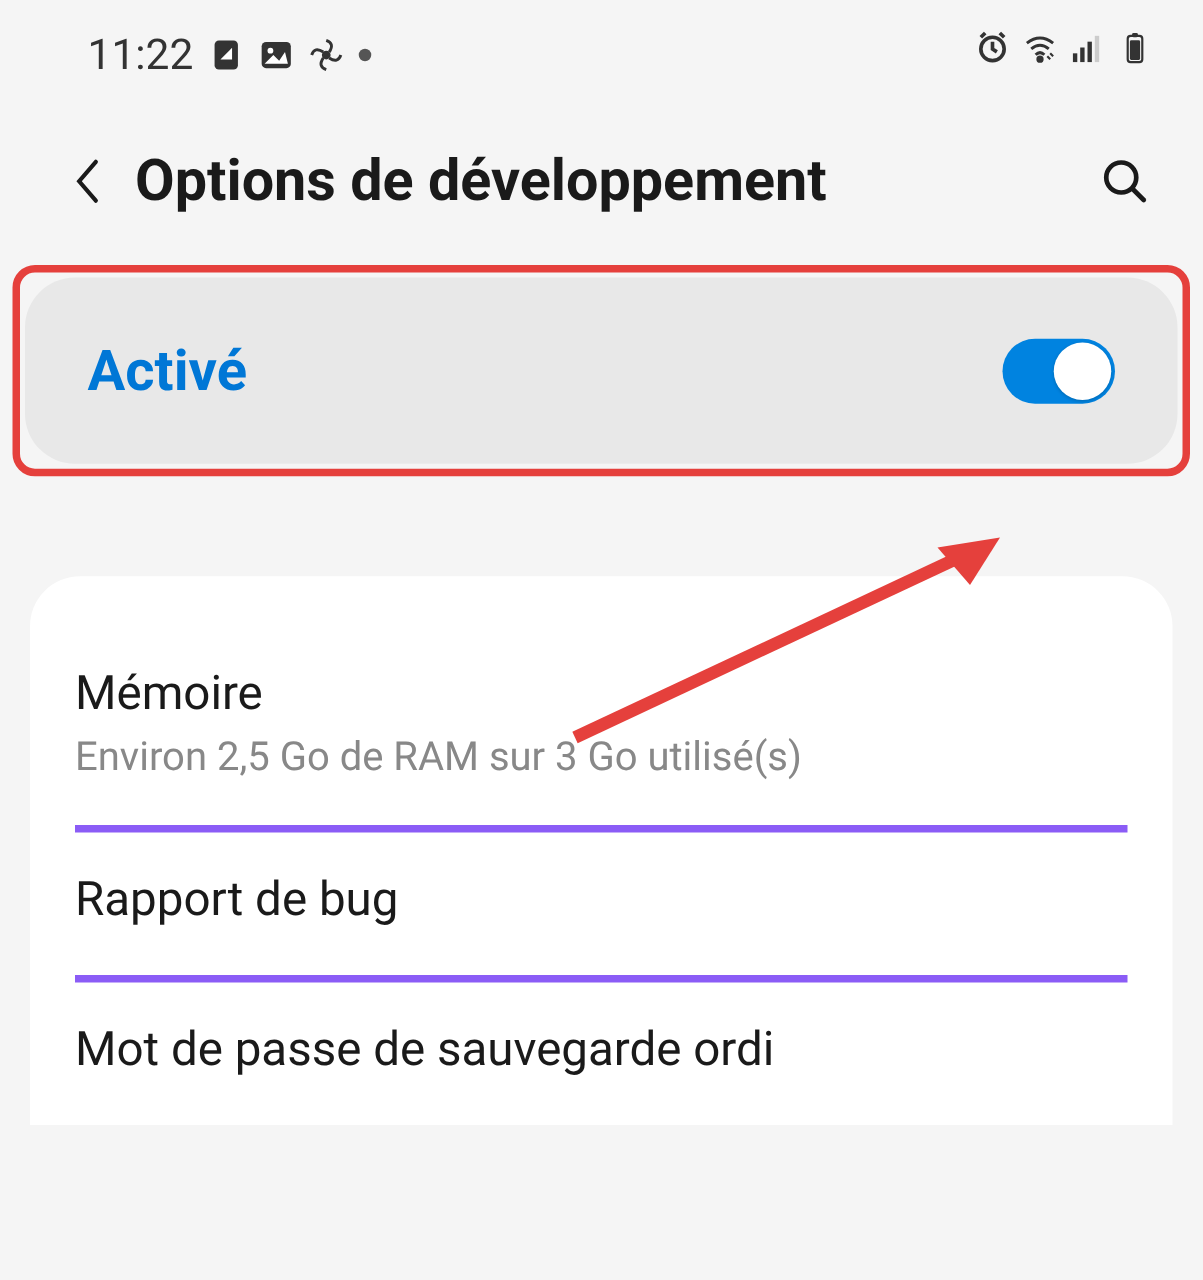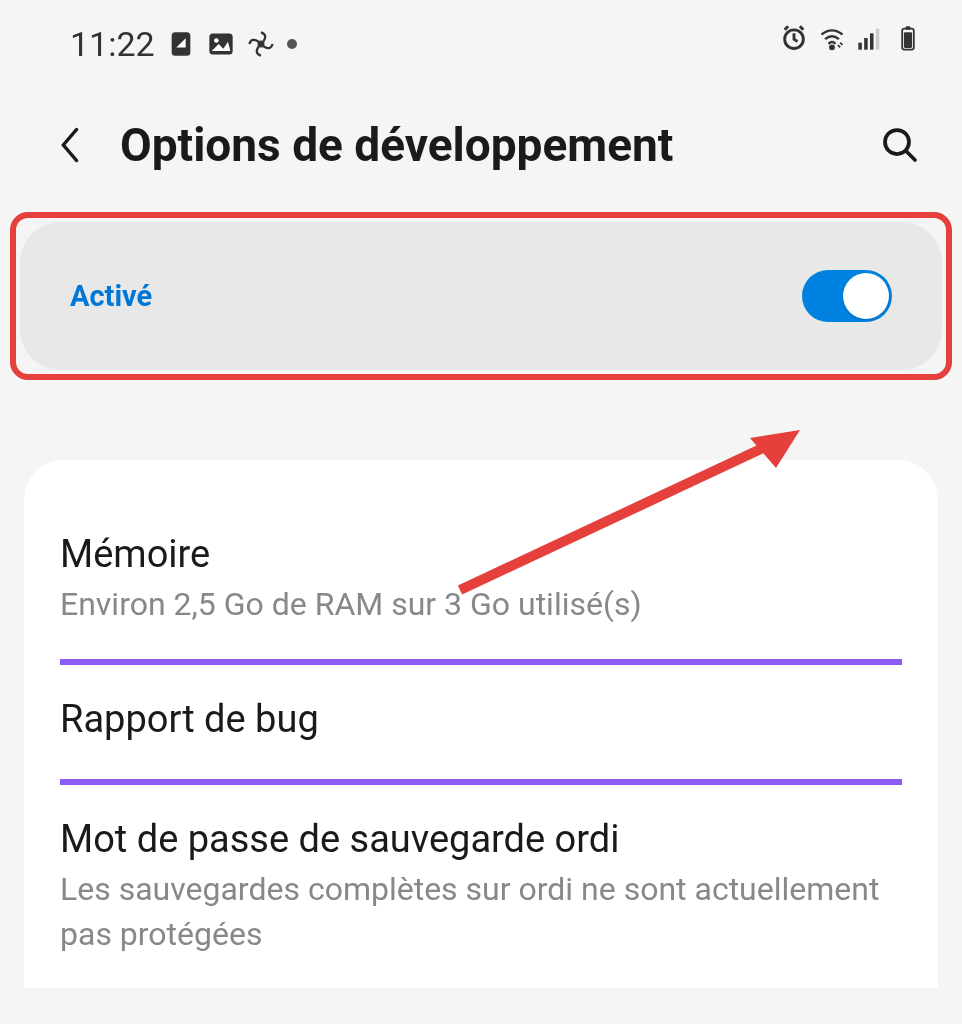--- a/index.html
+++ b/index.html
@@ -52,21 +52,21 @@
     .status-right {
       display: flex;
       align-items: center;
       gap: 10px;
     }
     
     .title-bar {
       display: flex;
       align-items: center;
       padding: 50px 40px 40px 50px;
-      gap: 30px;
+      gap: 18px;
     }
     
     .back-button {
       width: 40px;
       height: 40px;
       display: flex;
       align-items: center;
       justify-content: center;
       cursor: pointer;
     }
@@ -108,21 +108,21 @@
       background: #e8e8e8;
       border-radius: 40px;
       padding: 48px 50px;
       display: flex;
       justify-content: space-between;
       align-items: center;
       margin: 4px;
     }
     
     .toggle-label {
-      font-size: 29px;
+      font-size: 45px;
       font-weight: 700;
       color: #0077d6;
     }
     
     .toggle-switch {
       width: 90px;
       height: 52px;
       background: #0083e0;
       border-radius: 26px;
       position: relative;
@@ -281,15 +281,14 @@
 <div class="settings-card">
   <div class="setting-item">
     <div class="setting-title">Mémoire</div>
     <div class="setting-subtitle">Environ 2,5 Go de RAM sur 3 Go utilisé(s)</div>
   </div>
   <div class="setting-item">
     <div class="setting-title">Rapport de bug</div>
   </div>
   <div class="setting-item">
     <div class="setting-title">Mot de passe de sauvegarde ordi</div>
-    <div class="setting-subtitle">Les sauvegardes complètes sur ordi ne sont actuellement pas protégées</div>
   </div>
 </div>
 
 </body></html>

